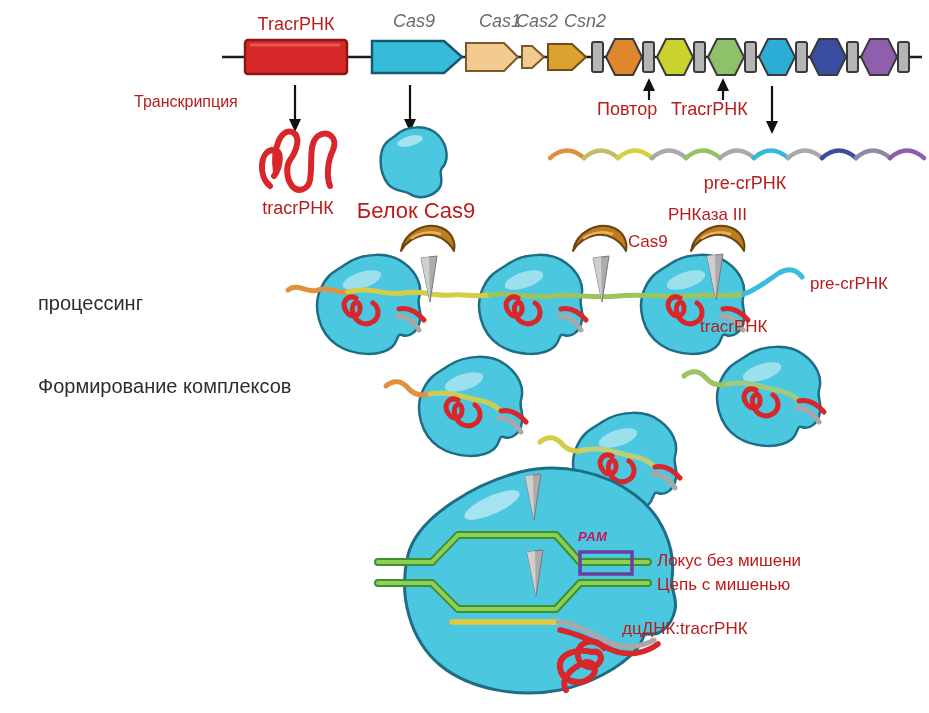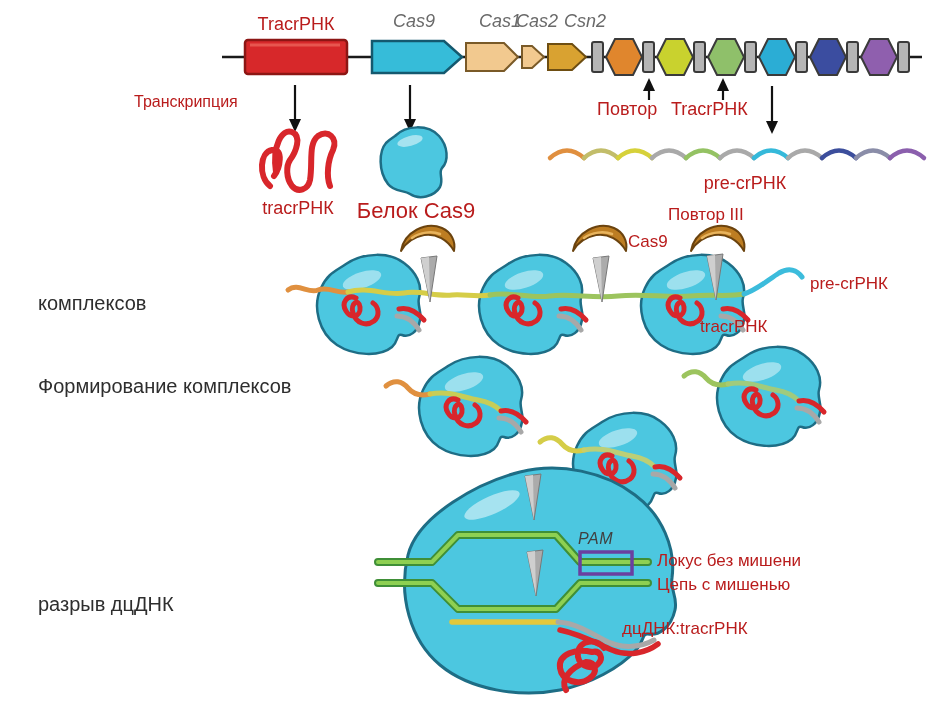--- a/index.html
+++ b/index.html
@@ -3,21 +3,21 @@
 <meta charset="utf-8">
 <style>
   html,body{margin:0;padding:0;background:#fff;}
   .stage{position:relative;width:929px;height:713px;background:#ffffff;overflow:hidden;
          font-family:"Liberation Sans",sans-serif;}
   svg{position:absolute;left:0;top:0;}
   .lbl{position:absolute;white-space:nowrap;color:#b91c1c;font-size:17px;line-height:1.1;}
   .lbl.title{color:#2e2e2e;font-size:20px;}
   .lbl.it{font-style:italic;color:#6a6a6a;}
   .lbl.ctr{transform:translateX(-50%);}
-  .lbl.pam{color:#404040;font-weight:normal;font-style:italic;font-size:16px;letter-spacing:.5px;}
+  .lbl.pam{color:#be185d;font-weight:bold;font-style:italic;font-size:13px;letter-spacing:.5px;}
 </style>
 </head>
 <body>
 
 <div class="stage">
 
 <svg width="929" height="713" viewBox="0 0 929 713">
   <defs>
     <g id="gBlob">
       <path d="M46,14 C64,2 90,2 104,13 C116,22 123,35 119,48 C117,55 122,62 120,70
@@ -194,27 +194,26 @@
 <div class="lbl ctr it" style="left:537px;top:12px;font-size:18px">Cas2</div>
 <div class="lbl ctr it" style="left:585px;top:12px;font-size:18px">Csn2</div>
 <div class="lbl" style="left:134px;top:93px;font-size:16px">Транскрипция</div>
 <div class="lbl" style="left:597px;top:100px;font-size:18px">Повтор</div>
 <div class="lbl" style="left:671px;top:100px;font-size:18px">TracrРНК</div>
 
 <div class="lbl ctr" style="left:298px;top:199px;font-size:18px">tracrРНК</div>
 <div class="lbl ctr" style="left:416px;top:199px;font-size:22px">Белок Cas9</div>
 <div class="lbl ctr" style="left:745px;top:174px;font-size:18px">pre-crРНК</div>
 
-<div class="lbl title" style="left:38px;top:292px">комплексов</div>
-<div class="lbl" style="left:668px;top:206px">Повтор III</div>
+<div class="lbl title" style="left:38px;top:292px">процессинг</div>
+<div class="lbl" style="left:668px;top:206px">РНКаза III</div>
 <div class="lbl" style="left:628px;top:233px">Cas9</div>
 <div class="lbl" style="left:810px;top:275px">pre-crРНК</div>
 <div class="lbl" style="left:700px;top:318px">tracrРНК</div>
 
 <div class="lbl title" style="left:38px;top:375px">Формирование комплексов</div>
 
-<div class="lbl title" style="left:38px;top:593px">разрыв дцДНК</div>
 <div class="lbl pam" style="left:578px;top:530px">PAM</div>
 <div class="lbl" style="left:657px;top:552px">Локус без мишени</div>
 <div class="lbl" style="left:657px;top:576px">Цепь с мишенью</div>
 <div class="lbl" style="left:622px;top:620px">дцДНК:tracrРНК</div>
 
 </div>
 
 </body></html>

